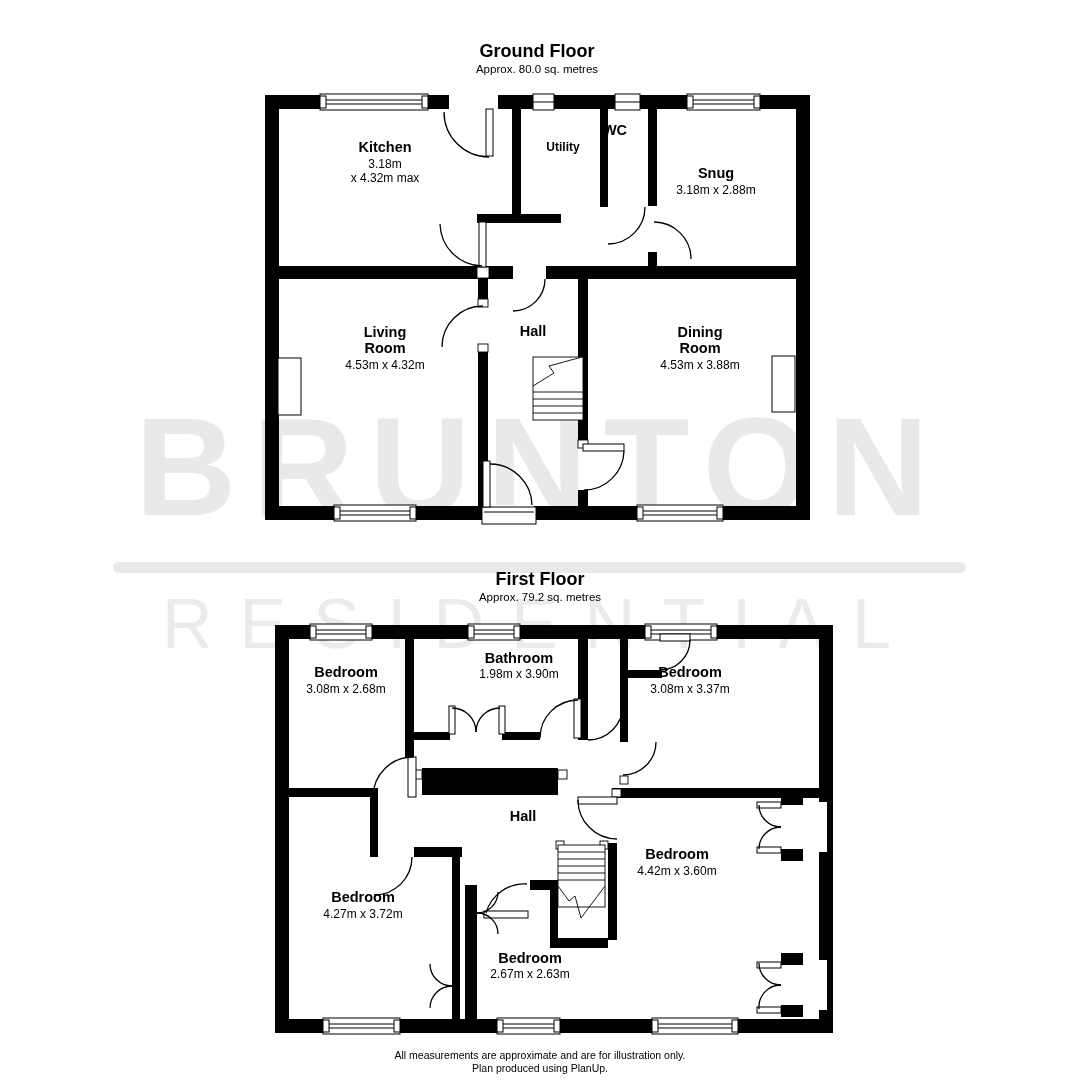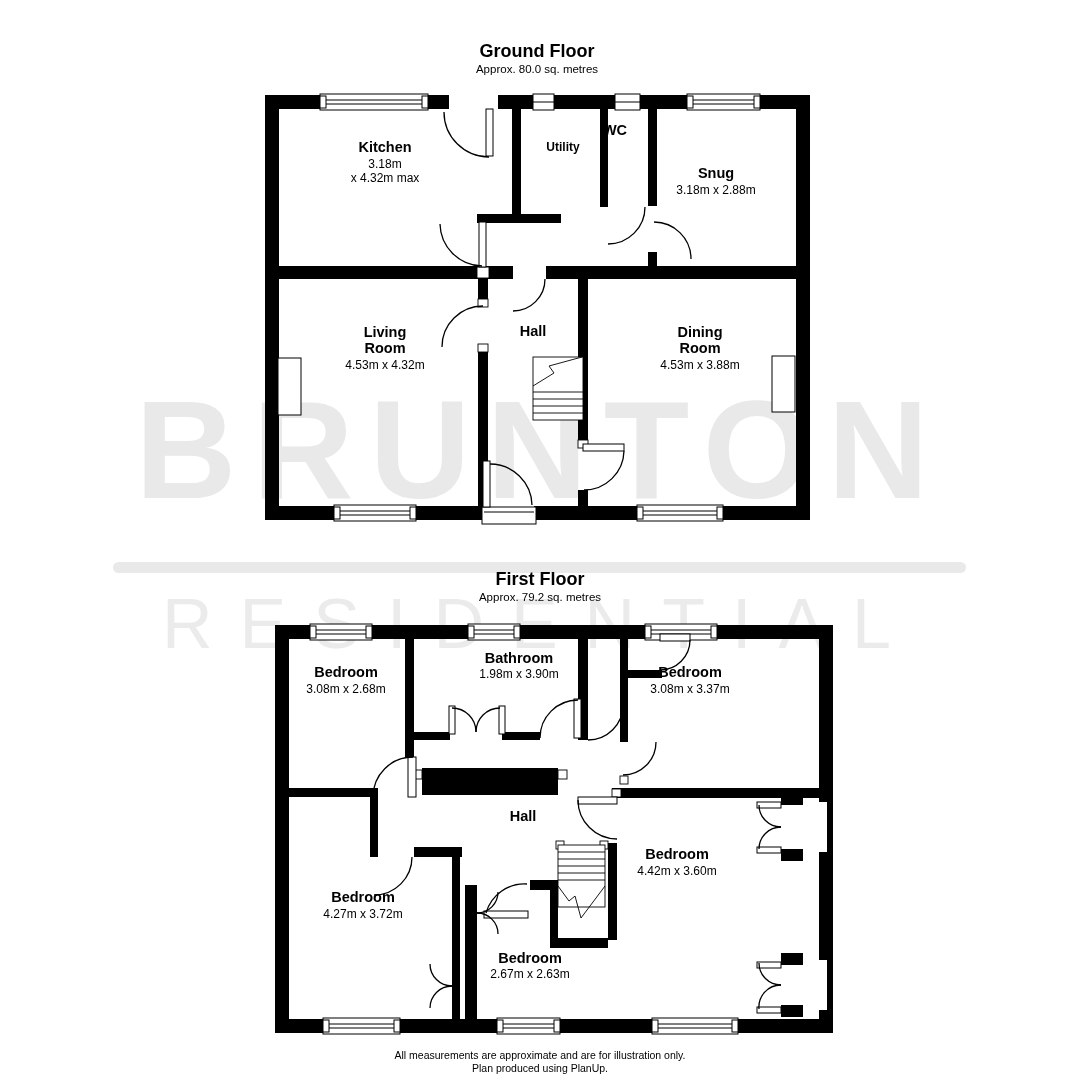--- a/index.html
+++ b/index.html
@@ -2,21 +2,21 @@
 <html><head>
 <meta charset="utf-8">
 <style>
   html,body{margin:0;padding:0;background:#fff;}
   .canvas{
     width:1080px;height:1080px;position:relative;overflow:hidden;
     background:#ffffff;font-family:"Liberation Sans",sans-serif;
   }
   
   .wm-brand{
-    position:absolute;top:380px;left:0;width:1080px;text-align:center;
+    position:absolute;top:397px;left:0;width:1080px;text-align:center;
     font-size:140px;font-weight:bold;line-height:1;letter-spacing:16px;
     color:#e9e9e9;white-space:nowrap;user-select:none;
   }
   .wm-bar{
     position:absolute;top:562px;left:113px;width:853px;height:11px;
     background:#e9e9e9;border-radius:6px;
   }
   .wm-sub{
     position:absolute;top:589px;left:0;width:1080px;text-align:center;
     font-size:70px;font-weight:400;line-height:1;letter-spacing:27px;

